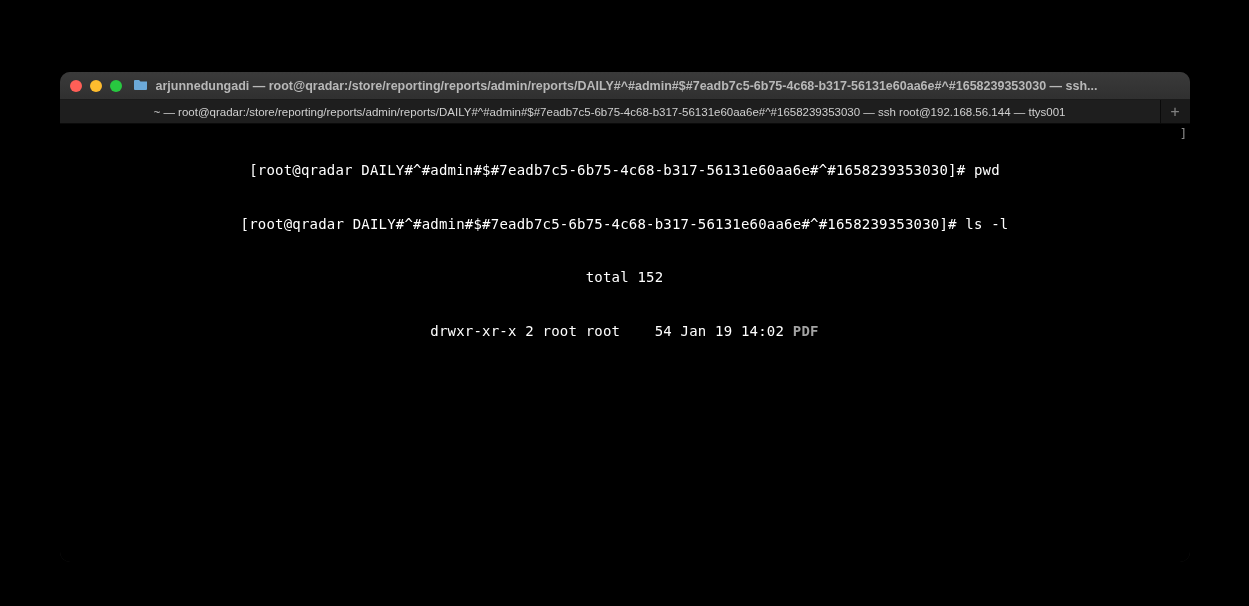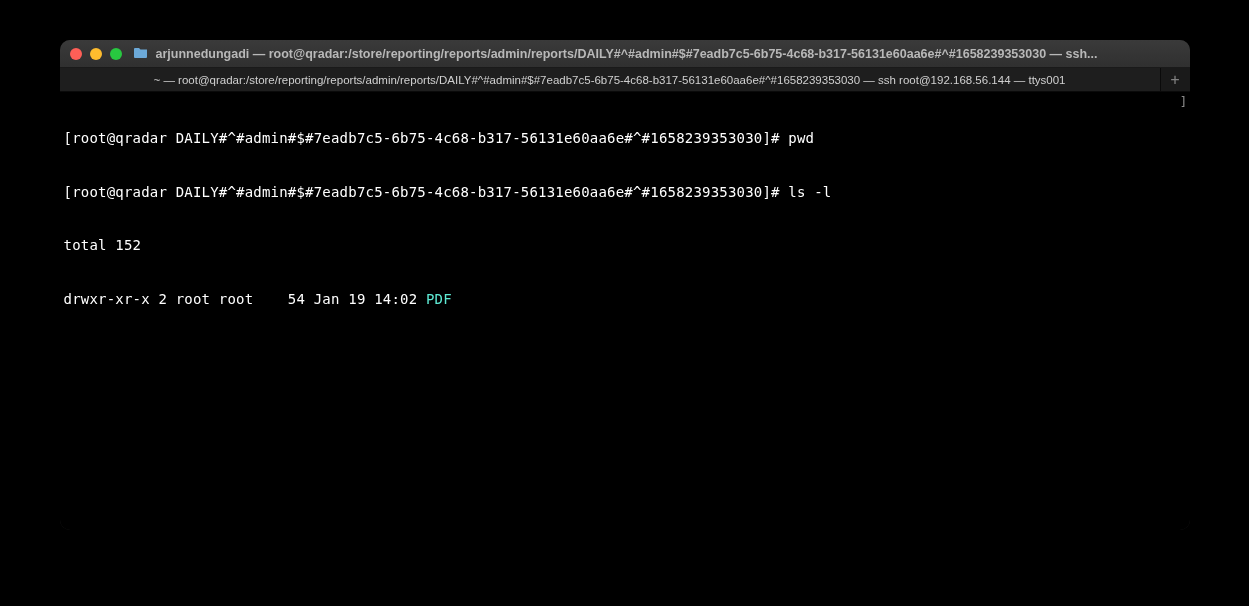--- a/index.html
+++ b/index.html
@@ -16,20 +16,21 @@
     }
     .terminal-window {
       width: 1130px;
       height: 490px;
       background: #1e1e1e;
       border-radius: 10px;
       box-shadow: 0 20px 60px rgba(0,0,0,0.8);
       overflow: hidden;
       display: flex;
       flex-direction: column;
+      margin-top: 32px;
     }
     .titlebar {
       height: 28px;
       background: linear-gradient(#3a3a3a, #303030);
       display: flex;
       align-items: center;
       padding: 0 10px;
       gap: 8px;
       border-bottom: 1px solid #1a1a1a;
     }
@@ -94,22 +95,22 @@
       background: #000;
       color: #fff;
       padding: 2px 4px;
       font-size: 14px;
       line-height: 1.28;
       letter-spacing: 0.2px;
       white-space: pre;
       overflow: hidden;
       position: relative;
     }
-    .line { white-space: pre; }
-    .dir-link { color: #5eead4; font-weight: normal; }
+    .line { white-space: pre; text-align: center; }
+    .dir-link { color: #a3a3a3; font-weight: bold; }
     .scroll-indicator {
       position: absolute;
       right: 2px;
       top: 2px;
       color: #888;
       font-size: 13px;
     }
   </style>
 </head>
 <body>

